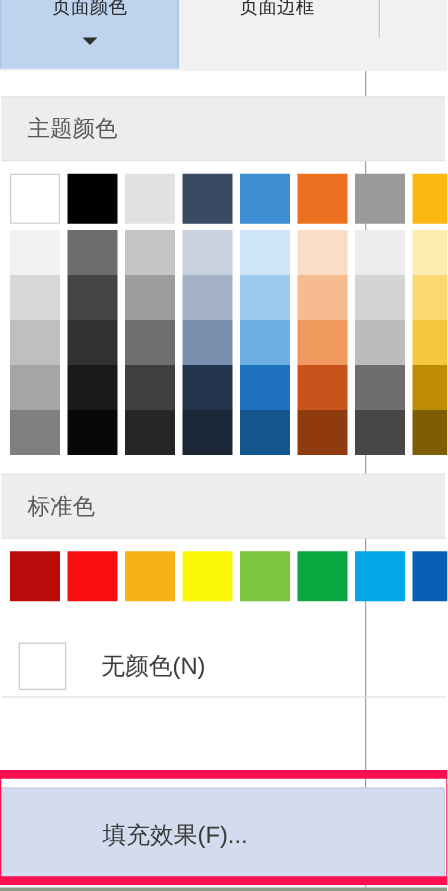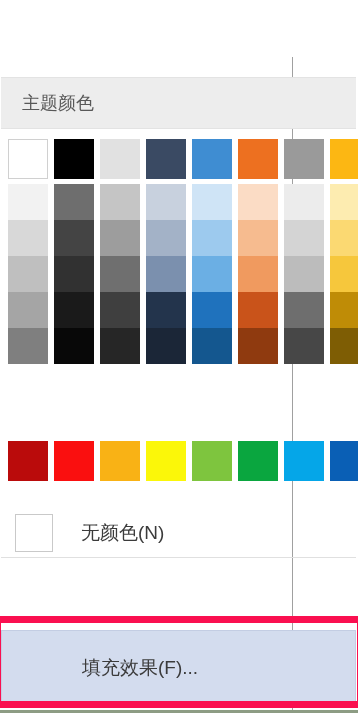--- a/index.html
+++ b/index.html
@@ -166,20 +166,31 @@
     left: 0; bottom: 0;
     width: 358px; height: 3px;
     background: #8d9c84;
   }
 </style>
 </head>
 <body>
 
 <div id="screen">
 
+  <div class="ribbon">
+    <div class="ribbon-btn active">
+      <div class="ribbon-label">页面颜色</div>
+      <div class="ribbon-caret"></div>
+    </div>
+    <div class="ribbon-btn plain">
+      <div class="ribbon-label">页面边框</div>
+    </div>
+    <div class="ribbon-sep2"></div>
+    <div class="ribbon-sep"></div>
+  </div>
 
   <div class="menu">
 
     <div class="section-header" id="theme-header" style="top:20px; height:52px;">
       <span>主题颜色</span>
     </div>
 
     <div id="theme-grid">
         <div class="swatch bordered" style="left: 8px; top: 82px; width: 40px; height: 40px; background: rgb(255, 255, 255); position: absolute;"></div>
         <div class="swatch" style="left: 8px; top: 127px; width: 40px; height: 36px; background: rgb(242, 242, 242); position: absolute;"></div>
@@ -224,20 +235,23 @@
         <div class="swatch" style="left: 284px; top: 235px; width: 40px; height: 36px; background: rgb(110, 110, 110); position: absolute;"></div>
         <div class="swatch" style="left: 284px; top: 271px; width: 40px; height: 36px; background: rgb(71, 71, 71); position: absolute;"></div>
         <div class="swatch" style="left: 330px; top: 82px; width: 40px; height: 40px; background: rgb(252, 183, 19); position: absolute;"></div>
         <div class="swatch" style="left: 330px; top: 127px; width: 40px; height: 36px; background: rgb(253, 236, 176); position: absolute;"></div>
         <div class="swatch" style="left: 330px; top: 163px; width: 40px; height: 36px; background: rgb(251, 217, 114); position: absolute;"></div>
         <div class="swatch" style="left: 330px; top: 199px; width: 40px; height: 36px; background: rgb(246, 199, 60); position: absolute;"></div>
         <div class="swatch" style="left: 330px; top: 235px; width: 40px; height: 36px; background: rgb(191, 140, 6); position: absolute;"></div>
         <div class="swatch" style="left: 330px; top: 271px; width: 40px; height: 36px; background: rgb(126, 93, 4); position: absolute;"></div>
       </div>
 
+    <div class="section-header" id="std-header" style="top:322px; height:52px;">
+      <span>标准色</span>
+    </div>
 
     <div id="std-grid">
         <div class="swatch" style="position: absolute; left: 8px; top: 384px; width: 40px; height: 40px; background: rgb(186, 11, 11);"></div>
         <div class="swatch" style="position: absolute; left: 54px; top: 384px; width: 40px; height: 40px; background: rgb(250, 15, 15);"></div>
         <div class="swatch" style="position: absolute; left: 100px; top: 384px; width: 40px; height: 40px; background: rgb(249, 178, 21);"></div>
         <div class="swatch" style="position: absolute; left: 146px; top: 384px; width: 40px; height: 40px; background: rgb(251, 247, 9);"></div>
         <div class="swatch" style="position: absolute; left: 192px; top: 384px; width: 40px; height: 40px; background: rgb(126, 197, 62);"></div>
         <div class="swatch" style="position: absolute; left: 238px; top: 384px; width: 40px; height: 40px; background: rgb(10, 166, 63);"></div>
         <div class="swatch" style="position: absolute; left: 284px; top: 384px; width: 40px; height: 40px; background: rgb(5, 166, 232);"></div>
         <div class="swatch" style="position: absolute; left: 330px; top: 384px; width: 40px; height: 40px; background: rgb(10, 95, 181);"></div>

